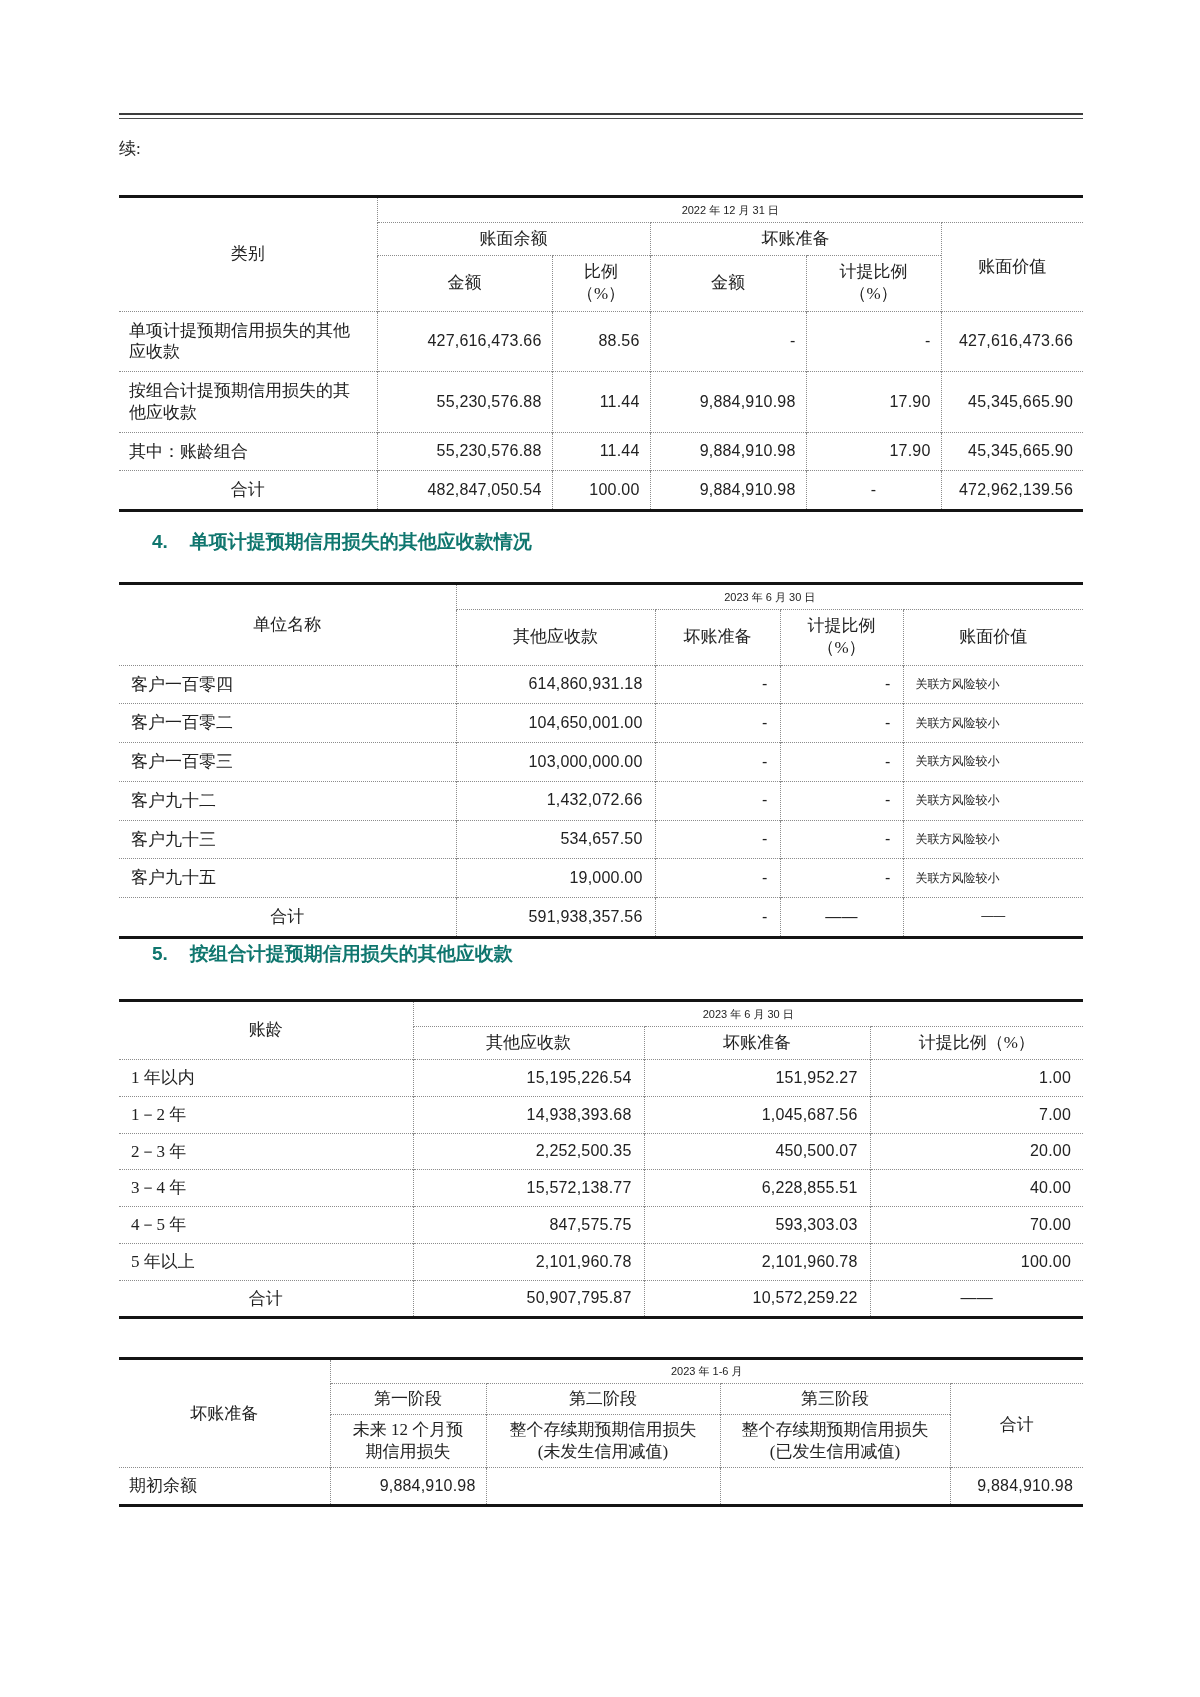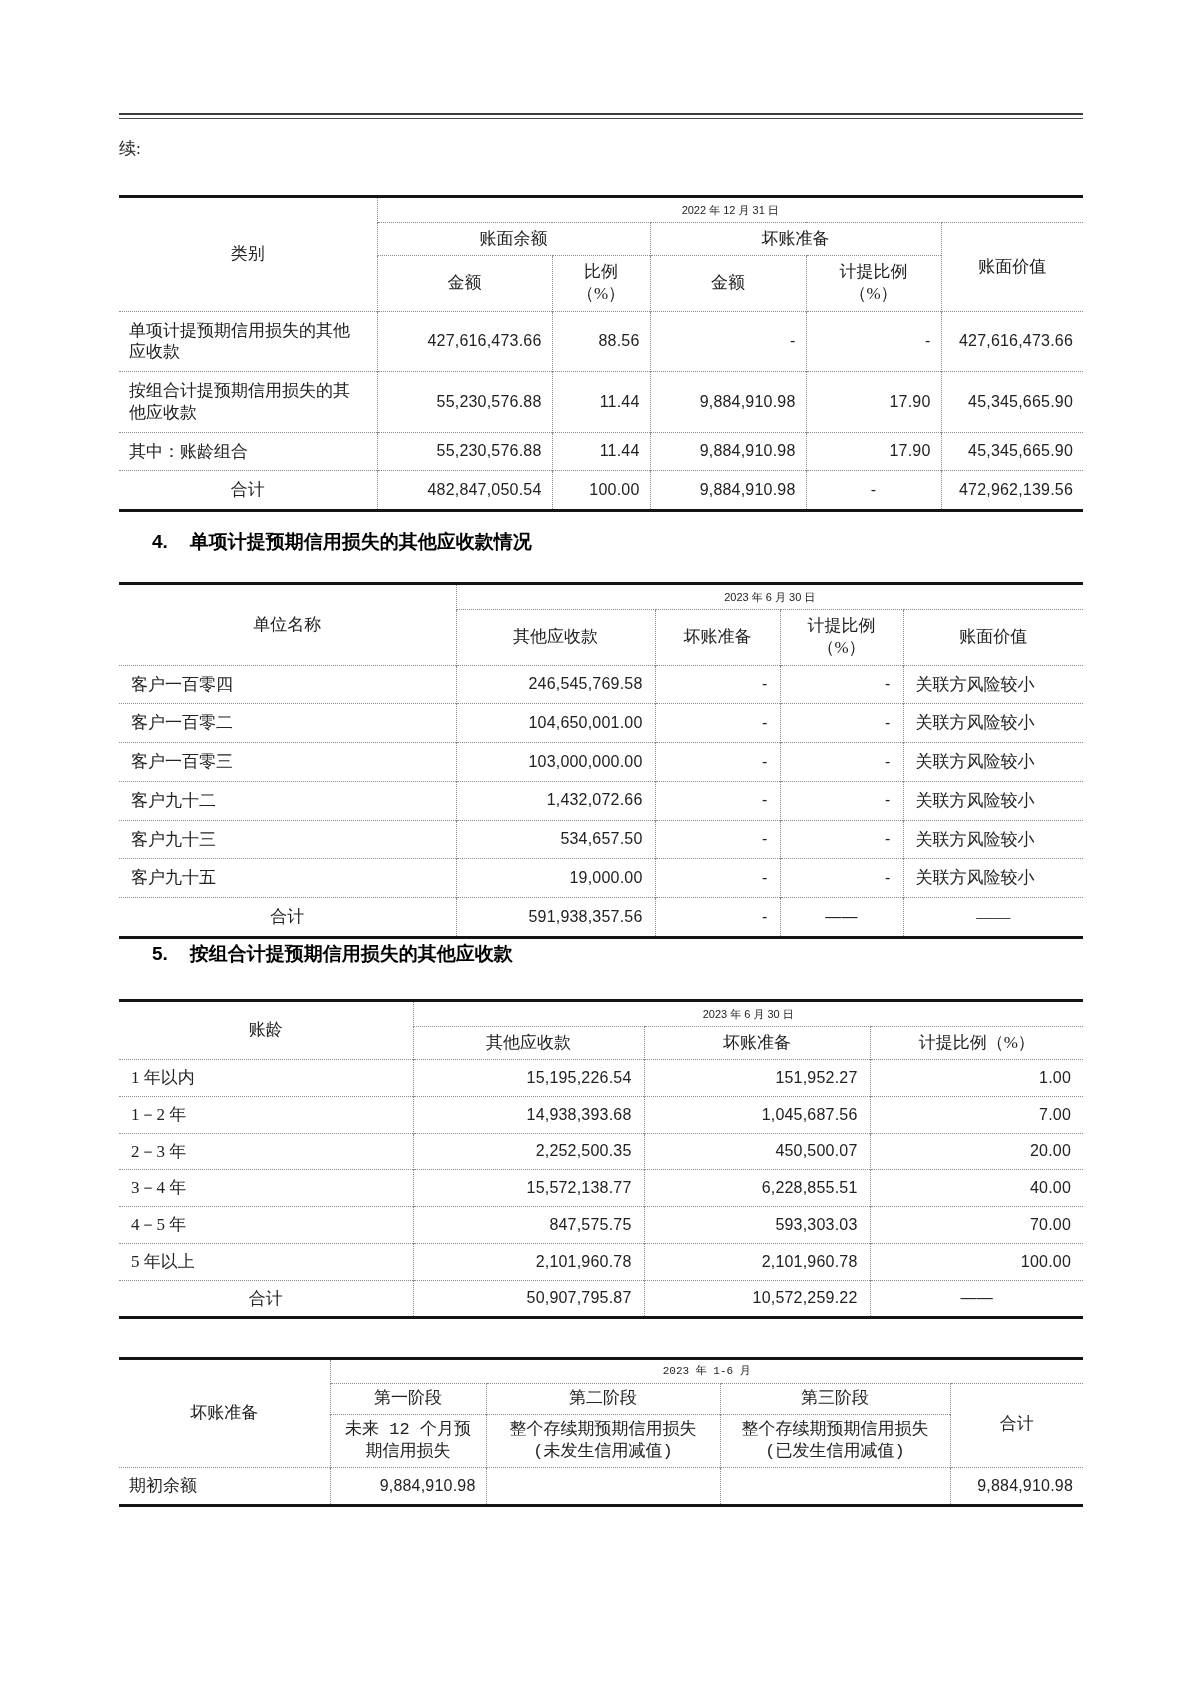--- a/index.html
+++ b/index.html
@@ -16,37 +16,37 @@
   table{ width:964px; border-collapse:collapse; table-layout:fixed;
          border-top:3px solid #141414; border-bottom:3px solid #141414; }
   th,td{ padding:5px 10px; vertical-align:middle; font-weight:normal; color:#222;
          border-left:1px dotted #8c8c8c; border-top:1px dotted #8c8c8c;
          overflow:hidden; }
   .c0{ border-left:none !important;text-align:center; }
   thead tr:first-child th{ border-top:none; }
   th{ font-size:17px; text-align:center; white-space:pre-line; line-height:1.3; }
   td{ line-height:1.28; }
   .lab{ font-size:17px; font-family:"Liberation Serif","DejaVu Serif",serif; }
-  .txt{ font-size:17px; font-family:Liberation Serif, serif; }
+  .txt{ font-size:12px; font-family:Liberation Sans, sans-serif; }
   .num{ font-size:16px; font-family:"Liberation Sans","DejaVu Sans",sans-serif; letter-spacing:.2px; }
   .date{ font-family:"Liberation Sans","DejaVu Sans",sans-serif; font-size:11px; }
   .a-left{ text-align:left; } .a-right{ text-align:right; } .a-center{ text-align:center; }
 
   .t1{ margin-top:34px; }
   .t1 tbody td{ padding:8px 10px; }
   .t2{ margin-top:25px; }
   .t2 tbody td{ padding:8px 12px; }
   .t3{ margin-top:30px; }
   .t3 tbody td{ padding:7px 12px; }
   .t4{ margin-top:38px; }
   .t4 tbody td{ padding:7px 10px; }
-  .t4 th{ padding:4px 8px;font-family:Liberation Mono, monospace; }
+  .t4 th{ padding:4px 8px; }
 
   .sec{ font-family:"Liberation Sans","DejaVu Sans",sans-serif; font-weight:bold;
-        font-size:19px; line-height:30px; color:#000000; padding-left:33px; }
+        font-size:19px; line-height:30px; color:#0f766e; padding-left:33px; }
   .sec .n{ display:inline-block; margin-right:22px; }
   .sec4{ margin-top:15px; }
   .sec5{ }
   .sec6{ margin-top:45px; }
 
   .footer{ margin-top:32px; text-align:center; font-size:16px; color:#2a2a2a; letter-spacing:1px; }
 </style>
 </head>
 <body>
 
@@ -141,21 +141,21 @@
         <th class="lab">其他应收款</th>
         <th class="lab">坏账准备</th>
         <th class="lab">计提比例
 （%）</th>
         <th class="lab">账面价值</th>
       </tr>
     </thead>
     <tbody>
         <tr>
           <td class="a-left lab c0">客户一百零四</td>
-          <td class="a-right num">246,545,769.58</td>
+          <td class="a-right num">614,860,931.18</td>
           <td class="a-right num">-</td>
           <td class="a-right num">-</td>
           <td class="a-left txt">关联方风险较小</td>
         </tr>
         <tr>
           <td class="a-left lab c0">客户一百零二</td>
           <td class="a-right num">104,650,001.00</td>
           <td class="a-right num">-</td>
           <td class="a-right num">-</td>
           <td class="a-left txt">关联方风险较小</td>

